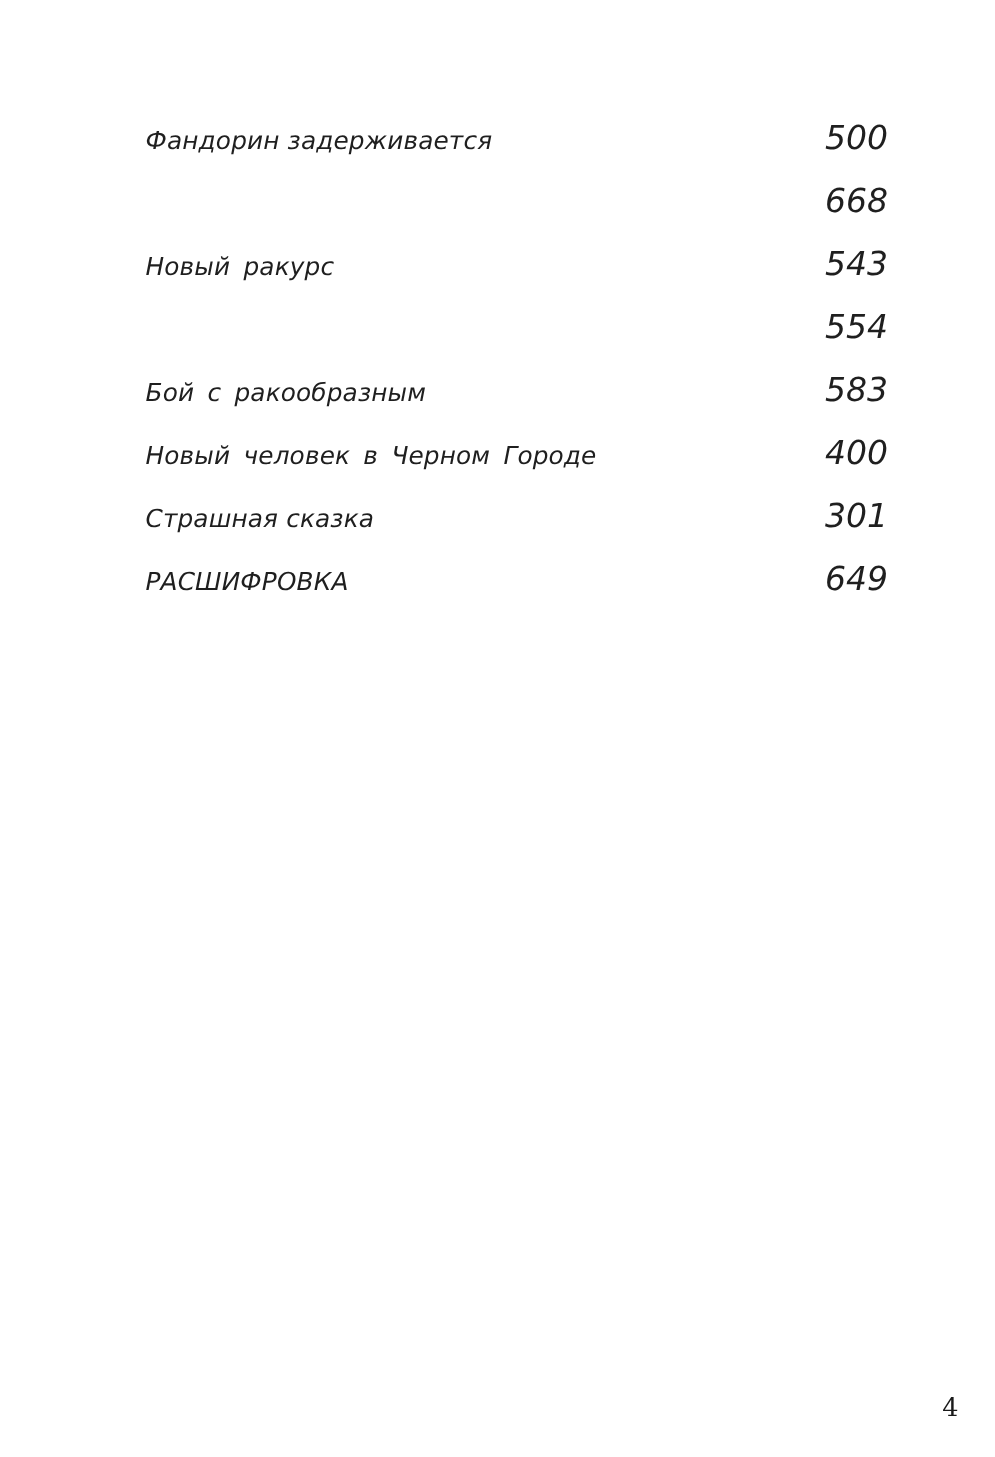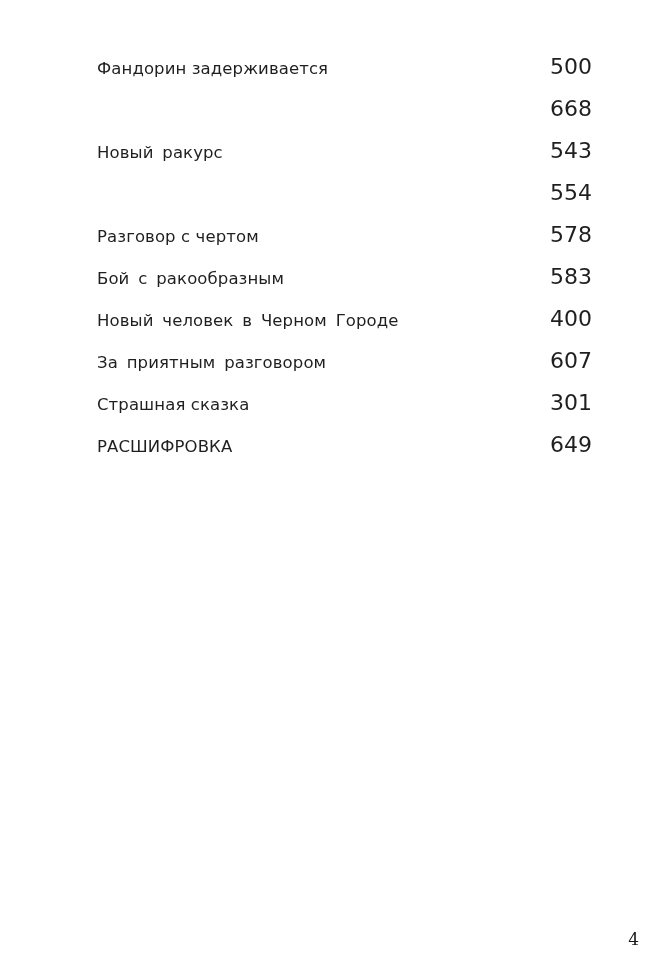--- a/index.html
+++ b/index.html
@@ -21,22 +21,23 @@
   .page {
     position: absolute;
     inset: 0;
     background: #ffffff;
   }
 
   
   .toc {
     position: absolute;
     left: 97px;
-    top: 46px;
+    top: 72px;
     width: 495px;
+    font-style: italic;
   }
 
   .toc-entry {
     display: flex;
     align-items: baseline;
     width: 100%;
     height: 42px;
     font-size: 16.5px;
     line-height: 42px;
     color: #1f1f1f;
@@ -112,39 +113,29 @@
       </div>
       <div class="toc-entry wide">
         <span class="toc-title">Новый  ракурс</span>
         <span class="toc-leader"></span>
         <span class="toc-page">543</span>
       </div>
       <div class="toc-entry gap">
         <span class="toc-leader"></span>
         <span class="toc-page">554</span>
       </div>
-      <div class="toc-entry gap">
-        <span class="toc-title">Разговор с чертом</span>
-        <span class="toc-leader"></span>
-        <span class="toc-page">578</span>
-      </div>
       <div class="toc-entry wide">
         <span class="toc-title">Бой с ракообразным</span>
         <span class="toc-leader"></span>
         <span class="toc-page">583</span>
       </div>
       <div class="toc-entry wide">
         <span class="toc-title">Новый человек в Черном Городе</span>
         <span class="toc-leader"></span>
         <span class="toc-page">400</span>
-      </div>
-      <div class="toc-entry gap wide">
-        <span class="toc-title">За приятным разговором</span>
-        <span class="toc-leader"></span>
-        <span class="toc-page">607</span>
       </div>
       <div class="toc-entry gap">
         <span class="toc-title">Страшная сказка</span>
         <span class="toc-leader"></span>
         <span class="toc-page">301</span>
       </div>
       <div class="toc-entry">
         <span class="toc-title">РАСШИФРОВКА</span>
         <span class="toc-leader"></span>
         <span class="toc-page">649</span>

